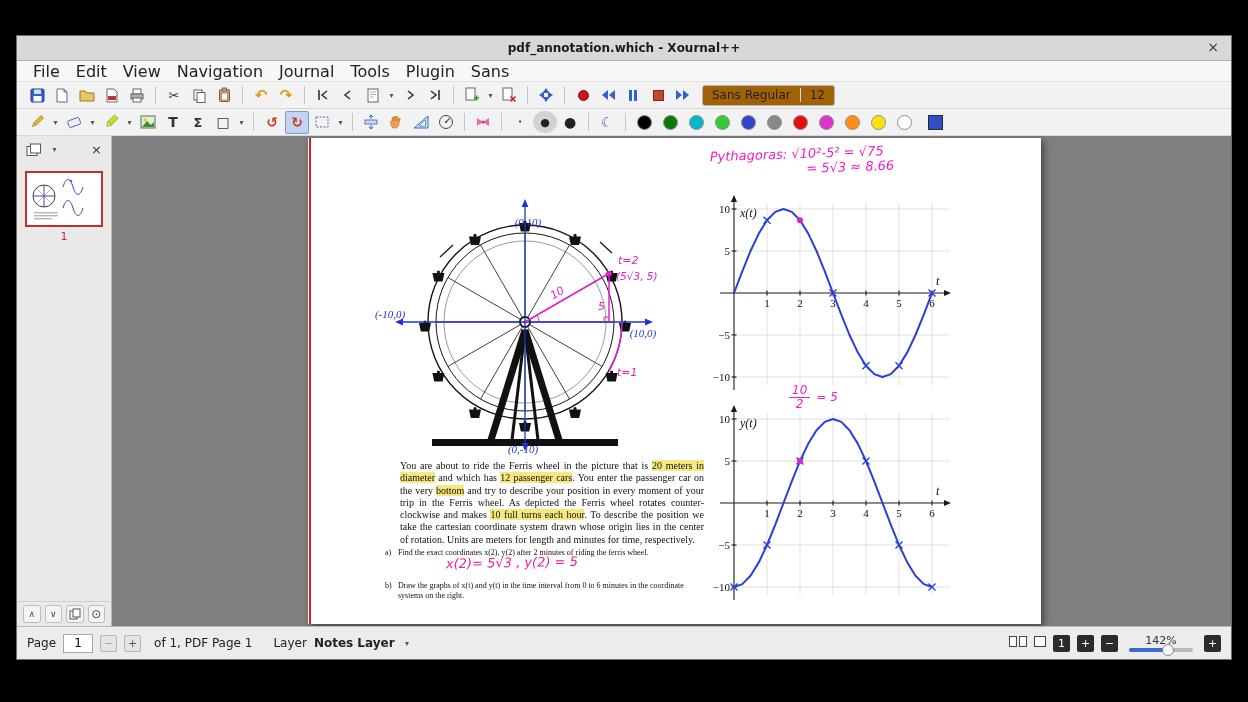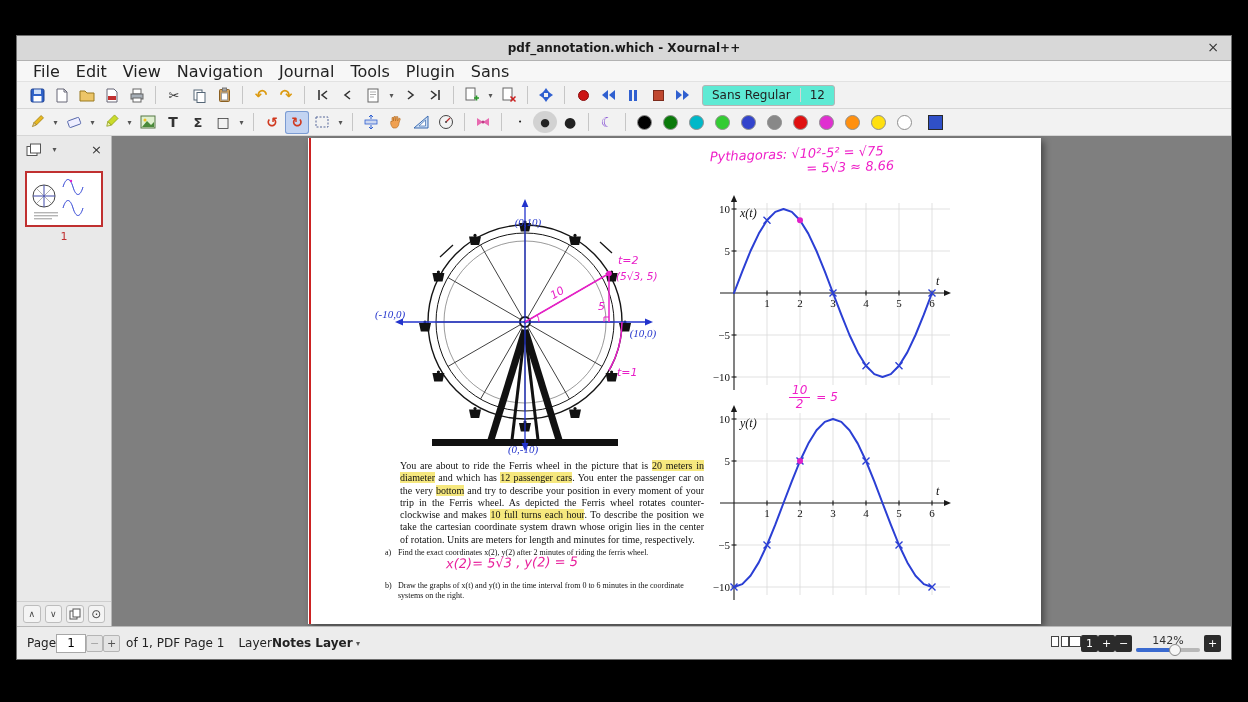--- a/index.html
+++ b/index.html
@@ -10,21 +10,21 @@
   .titlebar .title{font-size:12px;font-weight:bold;color:#1a1a1a}
   .close-btn{position:absolute;right:12px;top:3px;font-size:14px;color:#333}
   .menubar{height:21px;background:#f7f7f7;display:flex;align-items:center;padding-left:8px;border-bottom:1px solid #e2e2e2;flex:none}
   .menu-item{font-size:16px;color:#222;padding:18px 8px}
   .toolbar{height:27px;background:#f2f2f2;display:flex;align-items:center;padding:0 8px;gap:1px;border-bottom:1px solid #d6d6d6;flex:none}
   .tbtn{min-width:24px;height:23px;display:flex;align-items:center;justify-content:center;border-radius:3px;position:relative;color:#333}
   .tbtn.active{background:#c3d4f2;box-shadow:inset 0 0 0 1px #7b9bd2}
   .tbtn.glyph{font-size:13px}
   .chev{width:11px;height:23px;display:flex;align-items:center;justify-content:center;font-size:8px;color:#555}
   .tsep{width:1px;height:18px;background:#c6c6c6;margin:0 5px;flex:none}
-  .font-btn{height:21px;background:#5eead4;border:1px solid #b5b5b5;border-radius:3px;display:flex;align-items:center;margin-left:6px}
+  .font-btn{height:21px;background:#a16207;border:1px solid #b5b5b5;border-radius:3px;display:flex;align-items:center;margin-left:6px}
   .font-btn span{font-size:12px;color:#222;padding:0 9px}
   .font-btn .fsz{border-left:1px solid #d5d5d5}
   .gold{color:#dc9a10;font-size:15px;font-weight:bold}
   .red-circ{width:11px;height:11px;border-radius:50%;background:#cc1515;border:1px solid #8a0d0d}
   .pausebars span{display:inline-block;width:3px;height:11px;background:#3060d0;margin:0 1px}
   .stop-sq{width:11px;height:11px;background:#c04830;border:1px solid #7c2b1c}
   .circarrow{font-size:14px;font-weight:bold;color:#d03a20}
   .dot-s{font-size:7px;color:#222}.dot-m{font-size:11px;color:#222}.dot-l{font-size:14px;color:#222}
   .tbtn.dotsel{background:#d2d2d2;border-radius:50%;width:22px;height:22px}
   .moon{color:#7a3fd0;font-size:14px}
@@ -50,21 +50,21 @@
   .graph .mid{text-anchor:middle}.graph .end{text-anchor:end}
   .graph .axlabel{font-style:italic;font-size:12px}
   .para{position:absolute;left:92px;top:322px;width:304px;font-size:10px;line-height:1.23;text-align:justify;color:#111}
   .hl{background:#f6e87e}
   .item{position:absolute;left:77px;width:304px;font-size:8px;line-height:1.25;color:#111;display:flex}
   .item .lbl{width:13px;flex:none}
   .answer{position:absolute;left:138px;top:417px;color:#e8219c;font-size:13px;font-style:italic;font-family:"DejaVu Sans",sans-serif;transform:rotate(-1deg);white-space:nowrap}
   .fraction{position:absolute;left:481px;top:246px;color:#ef20c8;font-family:"DejaVu Sans",sans-serif;font-style:italic;display:flex;align-items:center;gap:6px;font-size:12px}
   .fraction .stack{display:flex;flex-direction:column;align-items:center;line-height:1.05}
   .fraction .stack .num{padding:0 3px;border-bottom:1.5px solid #ef20c8}
-  .statusbar{height:33px;background:#ececec;border-top:1px solid #b8b8b8;display:flex;align-items:center;padding:0 10px;gap:0;font-size:12px;color:#222;flex:none}
+  .statusbar{height:33px;background:#ececec;border-top:1px solid #b8b8b8;display:flex;align-items:center;padding:0 10px;gap:7px;font-size:12px;color:#222;flex:none}
   .page-input{width:30px;height:19px;border:1px solid #a8a8a8;background:#fff;text-align:center;font-size:12px;font-family:"DejaVu Sans",sans-serif}
   .mini-btn{width:17px;height:17px;background:#e4e4e4;border:1px solid #b5b5b5;border-radius:2px;display:flex;align-items:center;justify-content:center;font-size:11px;color:#555}
   .mini-btn.dis{color:#a5a5a5}
   .bold{font-weight:bold}
   .flex-sp{flex:1}
   .sq-btn{width:17px;height:17px;background:#2b2b2b;color:#fff;border-radius:2px;display:flex;align-items:center;justify-content:center;font-size:11px;flex:none}
   .pg-ico{display:inline-block;width:8px;height:11px;border:1px solid #444;background:#fff}
   .slider{display:flex;flex-direction:column;align-items:center;width:72px;flex:none}
   .slider .pct{font-size:11px;color:#333}
   .track{width:64px;height:4px;background:#b8b8b8;border-radius:2px;position:relative;margin-top:1px}

